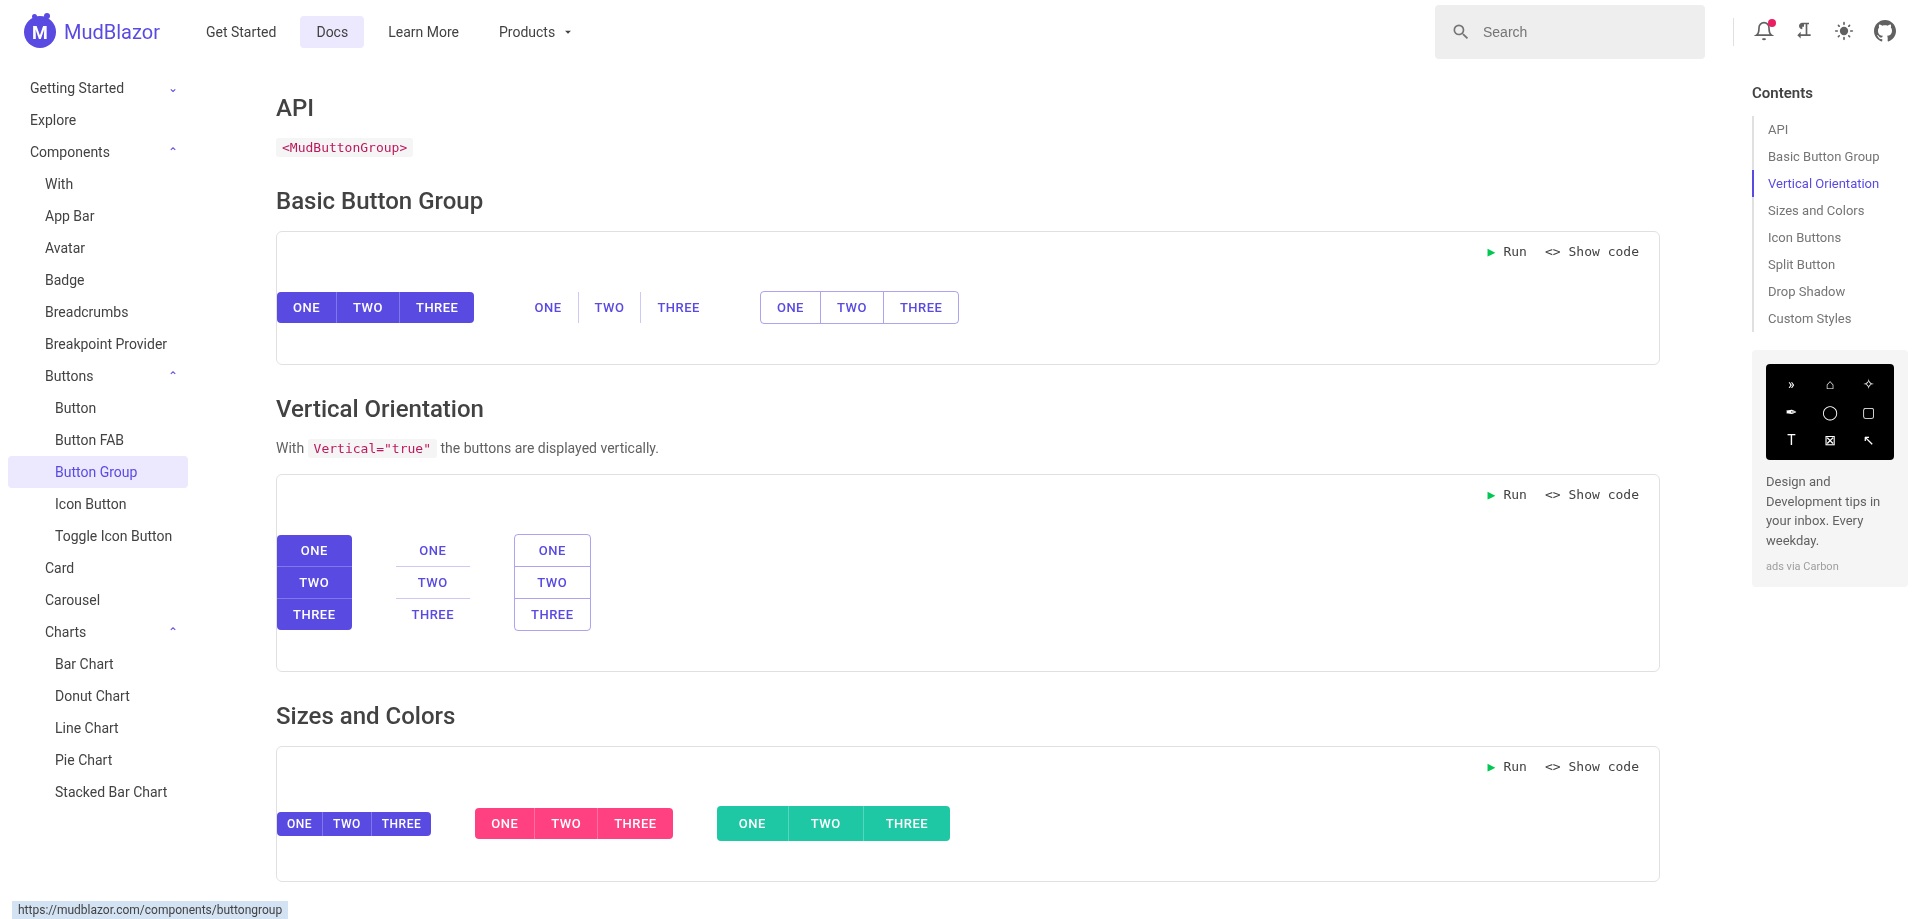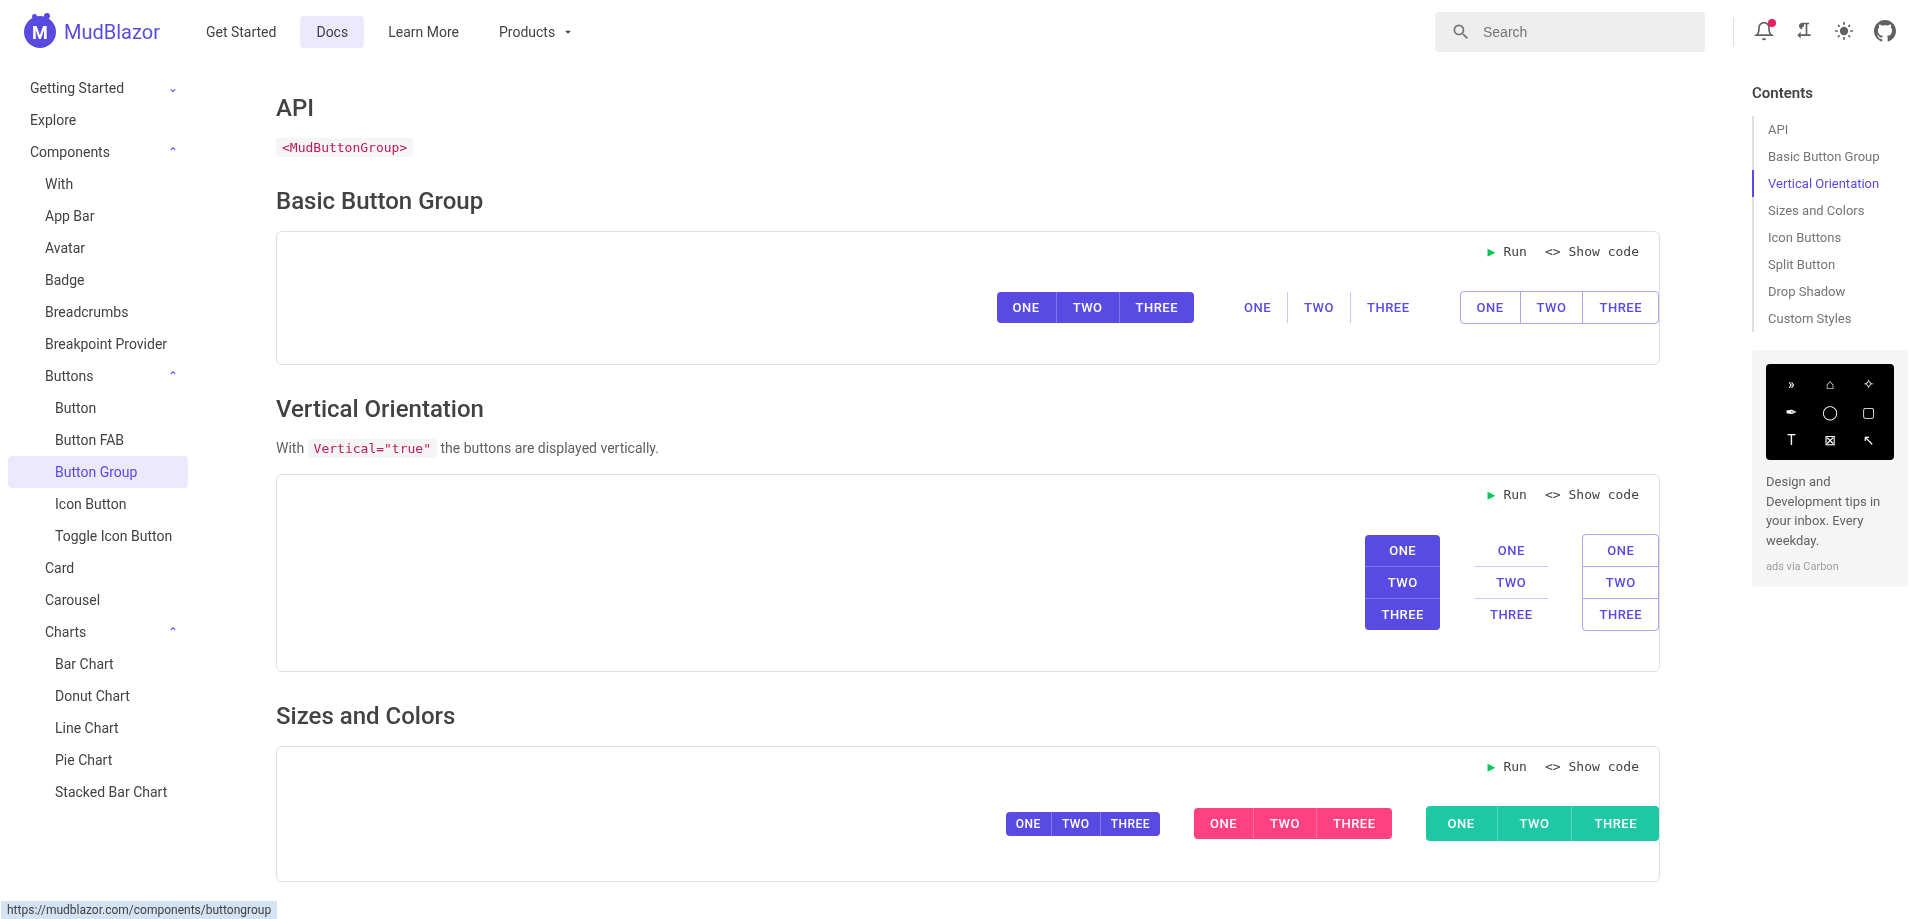--- a/index.html
+++ b/index.html
@@ -6,21 +6,21 @@
 body{font-family:-apple-system,BlinkMacSystemFont,"Segoe UI",Roboto,sans-serif;color:#424242;background:#fff;font-size:14px;overflow:hidden}
 .header{display:flex;align-items:center;height:64px;padding:0 24px;background:#fff}
 .logo{display:flex;align-items:center;gap:8px;font-size:20px;font-weight:400;color:#594ae2;margin-right:30px}
 .logo-icon{width:32px;height:32px;border-radius:50%;background:#594ae2;color:#fff;display:flex;align-items:center;justify-content:center;font-weight:700;font-size:18px;position:relative}
 .logo-icon::before{content:'';position:absolute;top:-2px;left:8px;width:5px;height:5px;border-radius:50%;background:#594ae2}
 .logo-icon::after{content:'';position:absolute;top:-3px;right:6px;width:6px;height:6px;border-radius:50%;background:#594ae2}
 .nav{display:flex;gap:8px}
 .nav-item{padding:8px 16px;border-radius:4px;cursor:pointer;font-size:14px;color:#424242;display:flex;align-items:center;gap:6px}
 .nav-item.active{background:#ece8fd;color:#404040}
 .spacer{flex:1}
-.search{display:flex;align-items:center;background:#eeeeee;border-radius:4px;padding:0 16px;width:270px;height:40px;gap:12px}
+.search{display:flex;align-items:center;background:#eeeeee;border-radius:4px;padding:0 16px;width:270px;height:54px;gap:12px}
 .search svg{color:#757575}
 .search input{border:none;background:none;outline:none;font-size:14px;color:#757575;flex:1}
 .header-icons{display:flex;align-items:center;gap:20px;margin-left:28px}
 .header-icons .divider{width:1px;height:28px;background:#e0e0e0}
 .icon-btn{position:relative;cursor:pointer;color:#616161}
 .badge-dot{position:absolute;top:-2px;right:-2px;width:8px;height:8px;border-radius:50%;background:#e91e63}
 .layout{display:flex;height:calc(100vh - 64px)}
 .sidebar{width:196px;overflow-y:auto;padding:8px 0;position:relative;flex-shrink:0}
 .sidebar::-webkit-scrollbar{width:8px}
 .sidebar::-webkit-scrollbar-thumb{background:#c1c1c1;border-radius:4px}
@@ -33,21 +33,21 @@
 .main{flex:1;overflow-y:auto;padding:0 80px 40px 80px}
 .main::-webkit-scrollbar{width:0}
 h2.section{font-size:24px;font-weight:500;color:#424242;margin:30px 0 16px}
 .code-chip{display:inline-block;background:#f5f5f5;color:#be185d;font-family:monospace;font-size:13px;padding:2px 6px;border-radius:3px}
 .desc{color:#616161;margin:8px 0 16px;font-size:14px}
 .demo-box{border:1px solid #e0e0e0;border-radius:6px;margin-bottom:20px;position:relative}
 .demo-toolbar{display:flex;justify-content:flex-end;align-items:center;gap:18px;padding:12px 20px;font-family:monospace;font-size:13px}
 .tb-run{display:flex;align-items:center;gap:8px;cursor:pointer}
 .tb-run .tri{color:#00c853}
 .tb-show{display:flex;align-items:center;gap:8px;cursor:pointer;color:#424242}
-.demo-content{padding:20px 0 40px;display:flex;justify-content:flex-end;gap:34px;flex-wrap:wrap;align-items:center}
+.demo-content{padding:20px 0 40px;display:flex;justify-content:flex-start;gap:44px;flex-wrap:wrap;align-items:center}
 .btn-group{display:inline-flex;border-radius:4px;overflow:hidden}
 .btn-group.contained .btn{background:#594ae2;color:#fff;border:none}
 .btn-group.contained .btn+.btn{border-left:1px solid rgba(255,255,255,0.25)}
 .btn-group.text .btn{background:none;color:#594ae2;border:none}
 .btn-group.text .btn+.btn{border-left:1px solid rgba(89,74,226,0.3)}
 .btn-group.outlined{border:1px solid rgba(89,74,226,0.5)}
 .btn-group.outlined .btn{background:none;color:#594ae2;border:none}
 .btn-group.outlined .btn+.btn{border-left:1px solid rgba(89,74,226,0.5)}
 .btn{padding:8px 16px;font-size:13px;font-weight:500;cursor:pointer;font-family:inherit;letter-spacing:0.5px}
 .btn-group.small .btn{padding:5px 10px;font-size:12px}
@@ -61,21 +61,21 @@
 .btn-group.tertiary.contained .btn+.btn{border-left:1px solid rgba(255,255,255,0.25)}
 .toc{width:180px;padding:20px 12px;flex-shrink:0}
 .toc h4{font-size:15px;font-weight:600;margin-bottom:14px;color:#424242}
 .toc-item{display:block;padding:6px 0 6px 14px;border-left:2px solid #e0e0e0;color:#757575;font-size:13px;cursor:pointer}
 .toc-item.active{border-left-color:#594ae2;color:#594ae2}
 .ad-box{margin-top:18px;background:#f5f5f5;border-radius:4px;padding:14px}
 .ad-img{background:#000;border-radius:4px;padding:12px;display:grid;grid-template-columns:repeat(3,1fr);gap:12px;margin-bottom:12px;justify-items:center}
 .ad-img span{color:#fff;font-size:14px}
 .ad-text{font-size:13px;color:#616161;line-height:1.5}
 .ad-via{font-size:11px;color:#9e9e9e;margin-top:10px}
-.status-url{position:fixed;bottom:0;left:1px;background:#d4e3f4;color:#424242;font-size:12px;padding:2px 6px}
+.status-url{position:fixed;bottom:0;left:12px;background:#d4e3f4;color:#424242;font-size:12px;padding:2px 6px}
 </style>
 </head>
 <body>
 
 <div class="header">
   <div class="logo">
     <div class="logo-icon">M</div>
     <span>MudBlazor</span>
   </div>
   <div class="nav">

